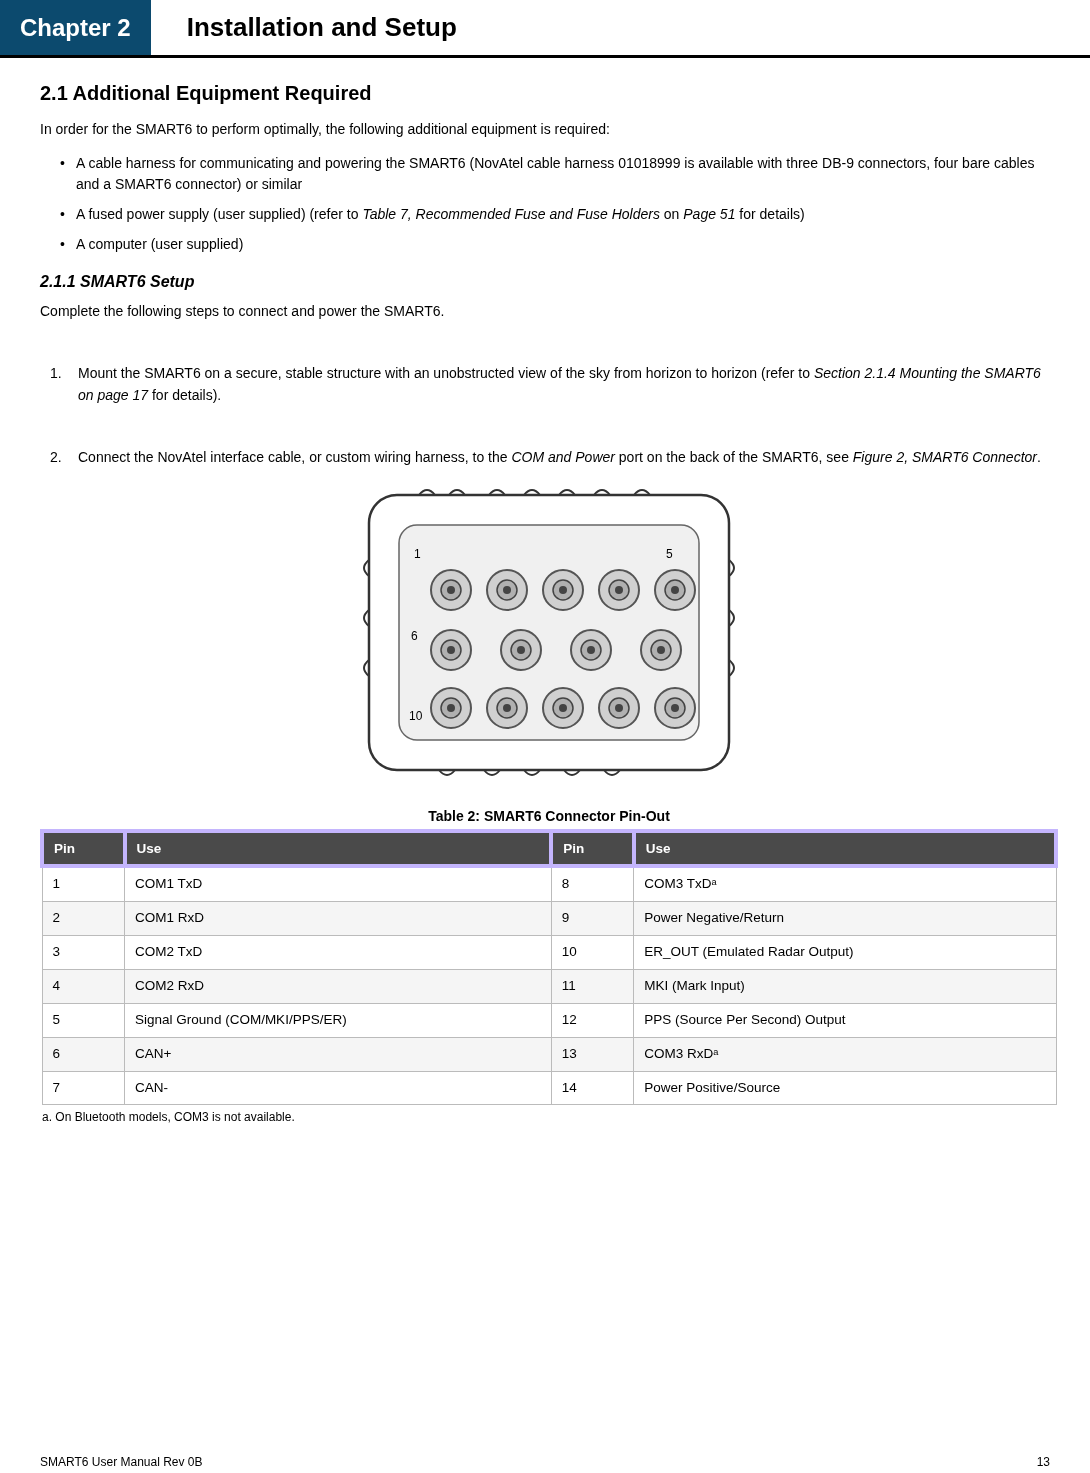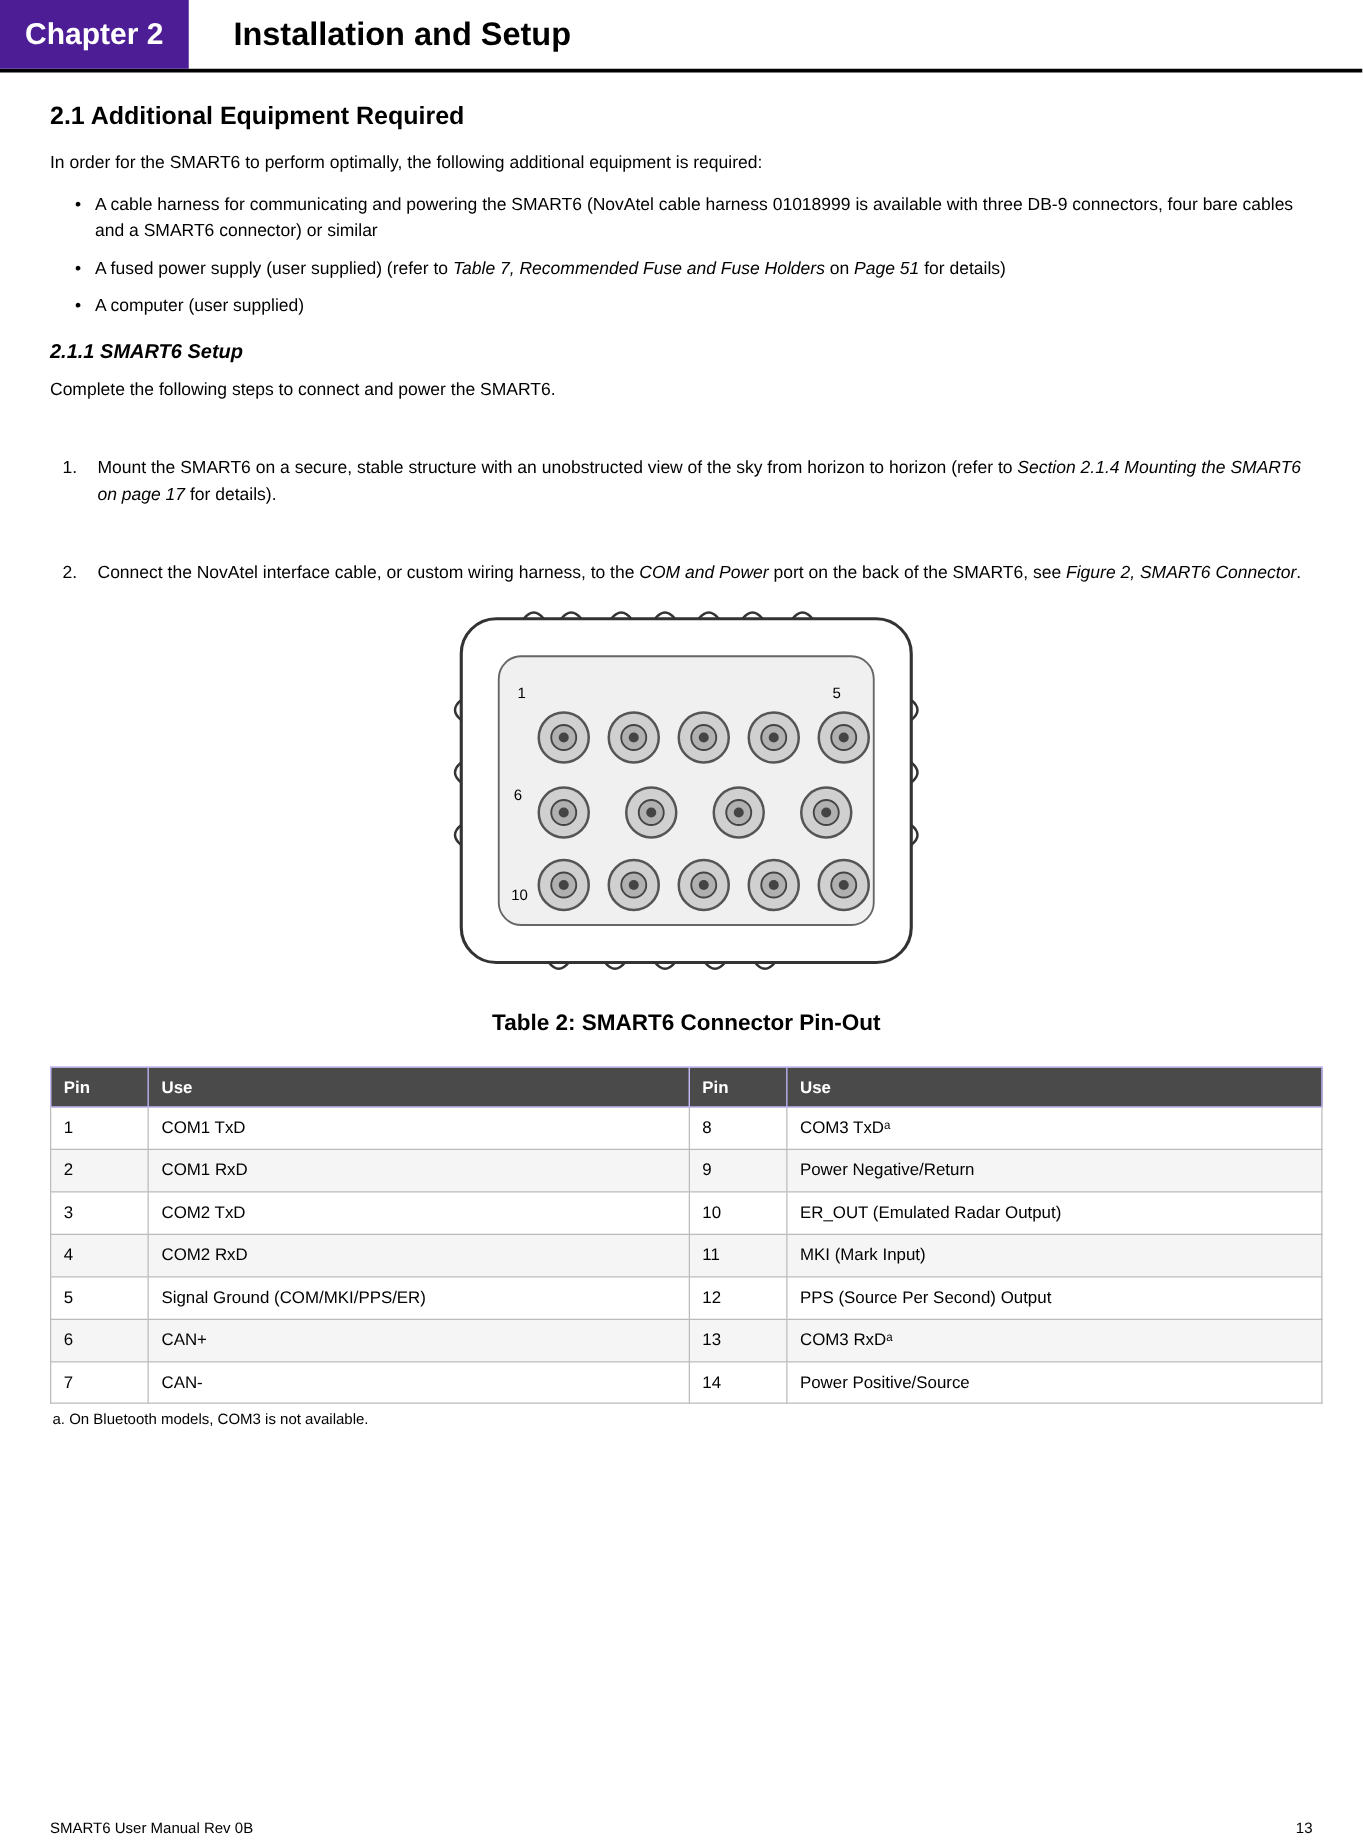--- a/index.html
+++ b/index.html
@@ -14,21 +14,21 @@
     }
 
     
     .chapter-header {
       display: flex;
       align-items: stretch;
       border-bottom: 3px solid #000;
       margin-bottom: 24px;
     }
     .chapter-label {
-      background: #4c1d95;
+      background: #0c4a6e;
       color: #fff;
       font-size: 24px;
       font-weight: bold;
       padding: 12px 20px;
       white-space: nowrap;
       display: flex;
       align-items: center;
     }
     .chapter-title {
       font-size: 26px;
@@ -122,39 +122,39 @@
 
     .connector-svg-wrap {
       width: 420px;
       height: 310px;
     }
 
     
     .table-title {
       text-align: center;
       font-weight: bold;
-      margin-bottom: 24px;
+      margin-bottom: 5px;
       margin-top: 18px;
-      font-size: 18px;
+      font-size: 14px;
     }
 
     .pin-table {
       width: 100%;
       border-collapse: collapse;
       font-size: 13.5px;
     }
     .pin-table thead tr {
       background: #4a4a4a;
       color: #fff;
     }
     .pin-table thead th {
       padding: 8px 10px;
       font-weight: bold;
       text-align: left;
-      border: 1px solid #c4b5fd;
+      border: 4px solid #c4b5fd;
     }
     .pin-table tbody tr {
       background: #fff;
     }
     .pin-table tbody tr:nth-child(even) {
       background: #f5f5f5;
     }
     .pin-table tbody td {
       padding: 7px 10px;
       border: 1px solid #bbb;

